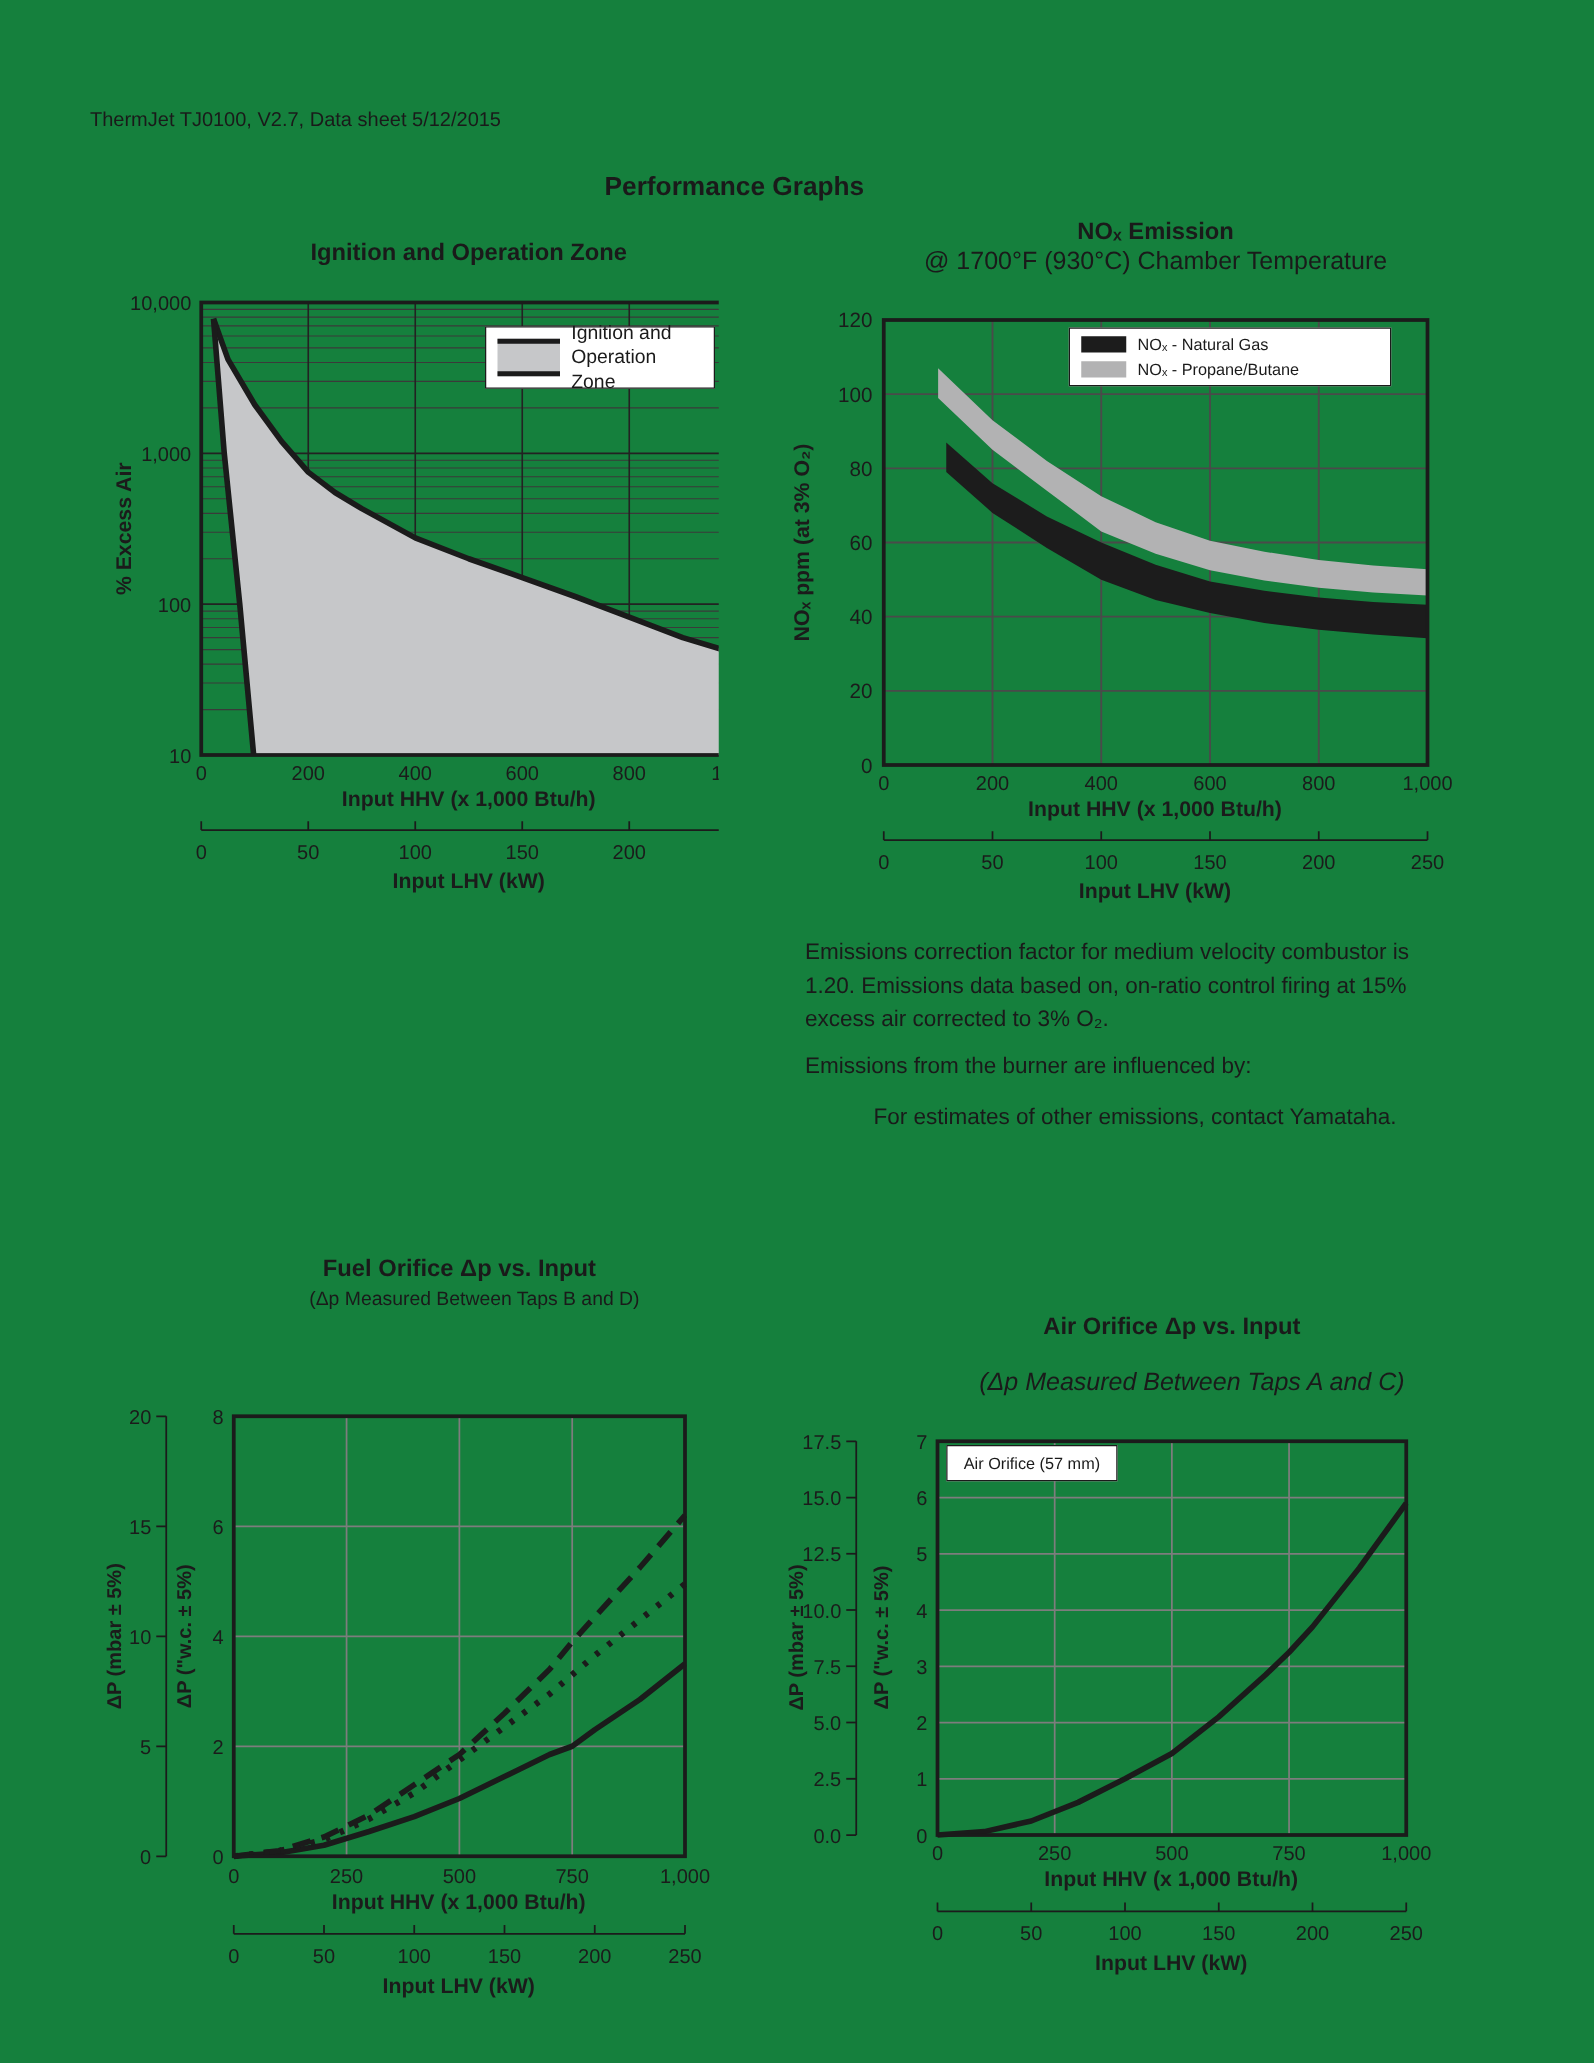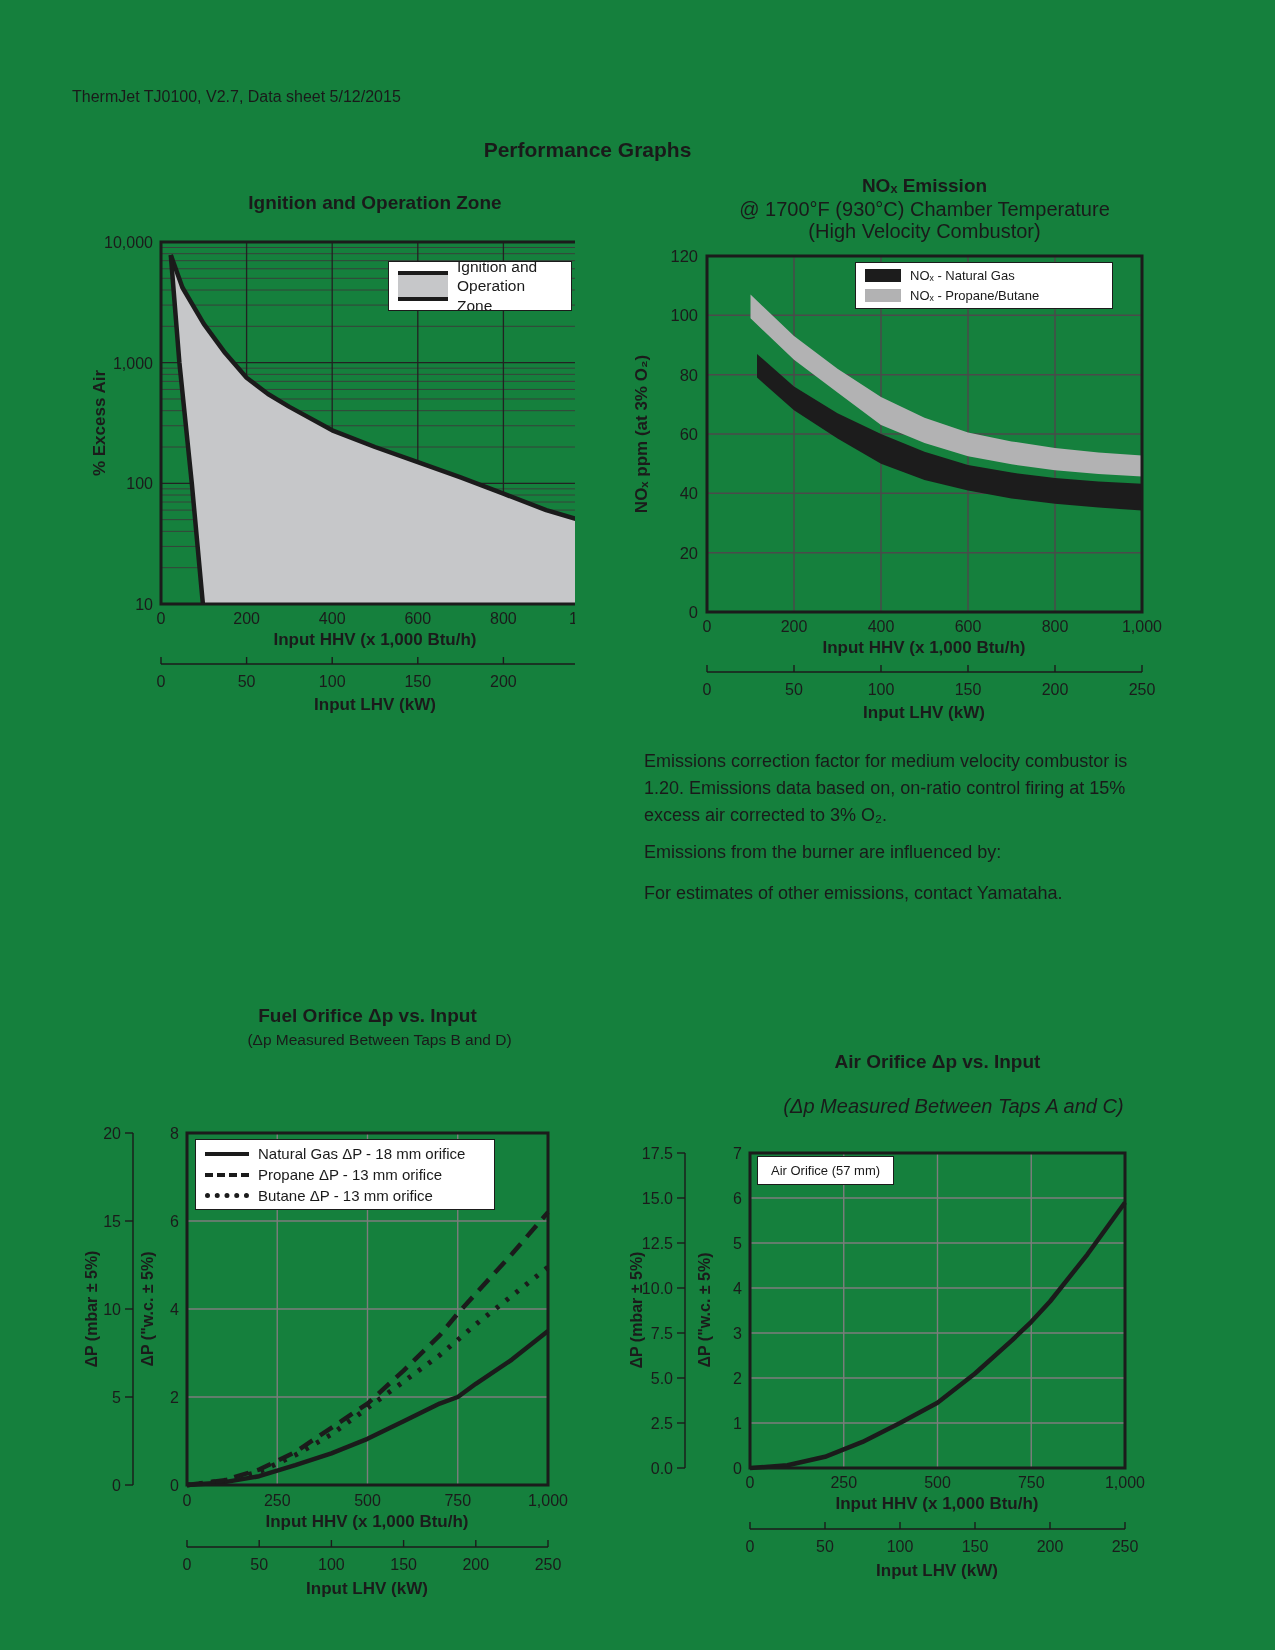--- a/index.html
+++ b/index.html
@@ -150,37 +150,36 @@
         <line x1="348" y1="497" x2="348" y2="490" stroke="#1b1b1b" stroke-width="1.4"></line>
         <text x="348" y="520" font-size="16" fill="#1b1b1b" text-anchor="middle" font-family="&quot;Liberation Sans&quot;,&quot;DejaVu Sans&quot;,sans-serif">150</text>
         <line x1="435" y1="497" x2="435" y2="490" stroke="#1b1b1b" stroke-width="1.4"></line>
         <text x="435" y="520" font-size="16" fill="#1b1b1b" text-anchor="middle" font-family="&quot;Liberation Sans&quot;,&quot;DejaVu Sans&quot;,sans-serif">200</text>
         <line x1="522" y1="497" x2="522" y2="490" stroke="#1b1b1b" stroke-width="1.4"></line>
         <text x="522" y="520" font-size="16" fill="#1b1b1b" text-anchor="middle" font-family="&quot;Liberation Sans&quot;,&quot;DejaVu Sans&quot;,sans-serif">250</text>
         <text x="304" y="543" font-size="17" fill="#1b1b1b" text-anchor="middle" font-family="&quot;Liberation Sans&quot;,&quot;DejaVu Sans&quot;,sans-serif" font-weight="bold">Input LHV (kW)</text>
       </svg>
     <div class="ctitle" style="left:87px;top:0;width:435px;">NOₓ Emission</div>
     <div class="csub" style="left:87px;top:23px;width:435px;">@ 1700°F (930°C) Chamber Temperature</div>
-    <div class="csub" style="left:87px;top:45px;width:435px;">(High Velocity Combustor)</div>
     <div class="legendbox" style="left:235px;top:87px;width:258px;">
       <div class="lgrow">
         <span class="sw" style="background:#1c1c1c;"></span>
         <span class="lgtxt">NOₓ - Natural Gas</span>
       </div>
       <div class="lgrow">
         <span class="sw" style="background:#b2b2b3;"></span>
         <span class="lgtxt">NOₓ - Propane/Butane</span>
       </div>
     </div>
   </div>
 
   <div class="notes">
     <p>Emissions correction factor for medium velocity combustor is 1.20. Emissions data based on, on-ratio control firing at 15% excess air corrected to 3% O₂.</p>
     <p style="margin-bottom:4px;">Emissions from the burner are influenced by:</p>
-    <p style="margin-top:14px;">For estimates of other emissions, contact Yamataha.</p>
+    <p style="margin-top:14px;text-align:center;">For estimates of other emissions, contact Yamataha.</p>
   </div>
 
   <div class="chart" style="left:85px;top:1005px;width:490px;height:600px;">
     <svg id="svg3" width="490" height="600">
         <line x1="192.25" y1="128" x2="192.25" y2="480" stroke="#7d7d7d" stroke-width="1.4"></line>
         <line x1="282.5" y1="128" x2="282.5" y2="480" stroke="#7d7d7d" stroke-width="1.4"></line>
         <line x1="372.75" y1="128" x2="372.75" y2="480" stroke="#7d7d7d" stroke-width="1.4"></line>
         <line x1="102" y1="392" x2="463" y2="392" stroke="#7d7d7d" stroke-width="1.4"></line>
         <line x1="102" y1="304" x2="463" y2="304" stroke="#7d7d7d" stroke-width="1.4"></line>
         <line x1="102" y1="216" x2="463" y2="216" stroke="#7d7d7d" stroke-width="1.4"></line>
@@ -222,34 +221,20 @@
         <line x1="318.6" y1="542" x2="318.6" y2="535" stroke="#1b1b1b" stroke-width="1.4"></line>
         <text x="318.6" y="565" font-size="16" fill="#1b1b1b" text-anchor="middle" font-family="&quot;Liberation Sans&quot;,&quot;DejaVu Sans&quot;,sans-serif">150</text>
         <line x1="390.8" y1="542" x2="390.8" y2="535" stroke="#1b1b1b" stroke-width="1.4"></line>
         <text x="390.8" y="565" font-size="16" fill="#1b1b1b" text-anchor="middle" font-family="&quot;Liberation Sans&quot;,&quot;DejaVu Sans&quot;,sans-serif">200</text>
         <line x1="463" y1="542" x2="463" y2="535" stroke="#1b1b1b" stroke-width="1.4"></line>
         <text x="463" y="565" font-size="16" fill="#1b1b1b" text-anchor="middle" font-family="&quot;Liberation Sans&quot;,&quot;DejaVu Sans&quot;,sans-serif">250</text>
         <text x="282" y="589" font-size="17" fill="#1b1b1b" text-anchor="middle" font-family="&quot;Liberation Sans&quot;,&quot;DejaVu Sans&quot;,sans-serif" font-weight="bold">Input LHV (kW)</text>
       </svg>
     <div class="ctitle" style="left:102px;top:0;width:361px;">Fuel Orifice Δp vs. Input</div>
     <div class="csub2" style="left:114px;top:26px;width:361px;">(Δp Measured Between Taps B and D)</div>
-    <div class="legendbox" style="left:110px;top:134px;width:300px;gap:4px;">
-      <div class="lgrow">
-        <span class="ls ls-solid"></span>
-        <span class="lgtxt-sm">Natural Gas ΔP - 18 mm orifice</span>
-      </div>
-      <div class="lgrow">
-        <span class="ls ls-dashed"></span>
-        <span class="lgtxt-sm">Propane ΔP - 13 mm orifice</span>
-      </div>
-      <div class="lgrow">
-        <span class="ls ls-dotted"></span>
-        <span class="lgtxt-sm">Butane ΔP - 13 mm orifice</span>
-      </div>
-    </div>
   </div>
 
   <div class="chart" style="left:620px;top:1025px;width:545px;height:580px;">
     <svg id="svg4" width="545" height="580">
         <line x1="223.75" y1="128" x2="223.75" y2="443" stroke="#7d7d7d" stroke-width="1.4"></line>
         <line x1="317.5" y1="128" x2="317.5" y2="443" stroke="#7d7d7d" stroke-width="1.4"></line>
         <line x1="411.25" y1="128" x2="411.25" y2="443" stroke="#7d7d7d" stroke-width="1.4"></line>
         <line x1="130" y1="398" x2="505" y2="398" stroke="#7d7d7d" stroke-width="1.4"></line>
         <line x1="130" y1="353" x2="505" y2="353" stroke="#7d7d7d" stroke-width="1.4"></line>
         <line x1="130" y1="308" x2="505" y2="308" stroke="#7d7d7d" stroke-width="1.4"></line>

